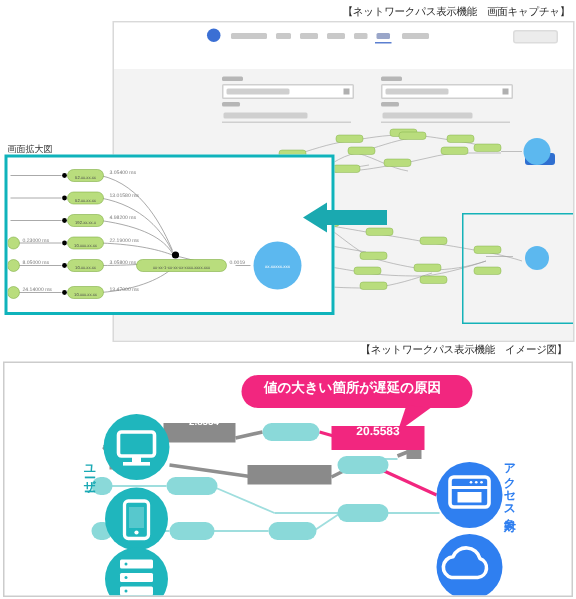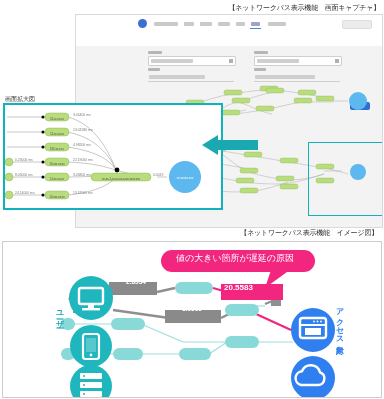--- a/index.html
+++ b/index.html
@@ -58,22 +58,22 @@
   #mag-svg{position:absolute;left:0;top:0;width:100%;height:100%;}
 
   
   #zoom-arrow{position:absolute;left:200px;top:134px;width:58px;height:22px;}
 
   
   #concept-panel{position:absolute;left:2px;top:241px;width:378px;height:155px;
                  background:#ffffff;border:1px solid #cccccc;overflow:hidden;}
   #concept-svg{position:absolute;left:0;top:0;width:100%;height:100%;}
   #callout-text{position:absolute;left:165px;top:252px;width:140px;text-align:center;
-                font-size:9px;color:#ffffff;font-weight:normal;white-space:nowrap;}
-  #val-big{position:absolute;left:224px;top:283px;width:56px;text-align:left;
+                font-size:9px;color:#ffffff;font-weight:bold;white-space:nowrap;}
+  #val-big{position:absolute;left:224px;top:283px;width:56px;text-align:center;
            font-size:8px;color:#ffffff;font-weight:bold;}
   #val-a{position:absolute;left:112px;top:278px;width:48px;text-align:center;
          font-size:6.5px;color:#ffffff;font-weight:bold;}
   #val-b{position:absolute;left:168px;top:305px;width:48px;text-align:center;
          font-size:6.5px;color:#ffffff;font-weight:bold;}
   #label-user{position:absolute;left:52px;top:305px;width:12px;font-size:8px;
               color:#1aa9b4;font-weight:bold;line-height:9px;text-align:center;}
   #label-target{position:absolute;left:332px;top:303px;width:12px;font-size:8px;
                 color:#2f7ff0;font-weight:bold;line-height:9px;text-align:center;}
   .vert{writing-mode:vertical-rl;text-orientation:upright;}

